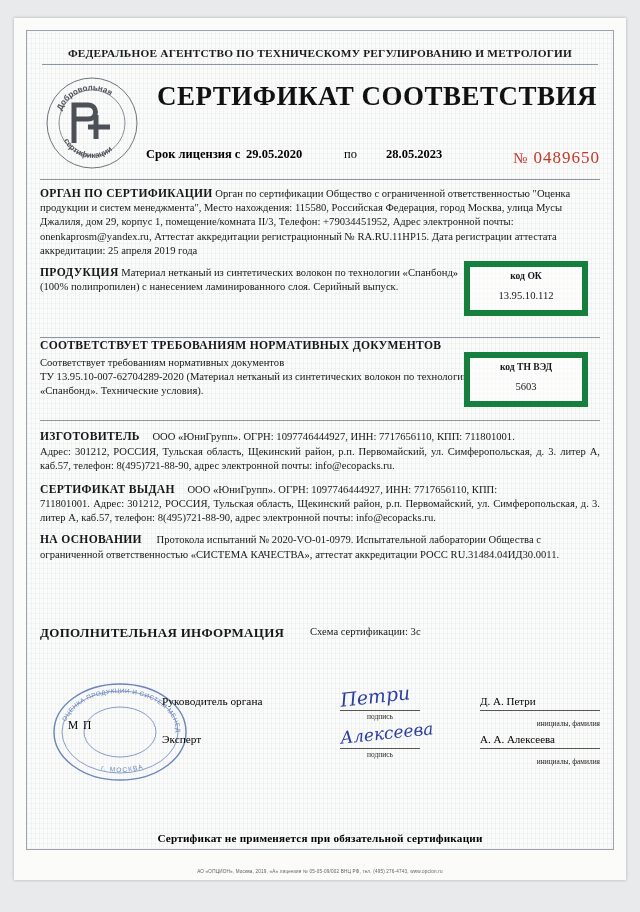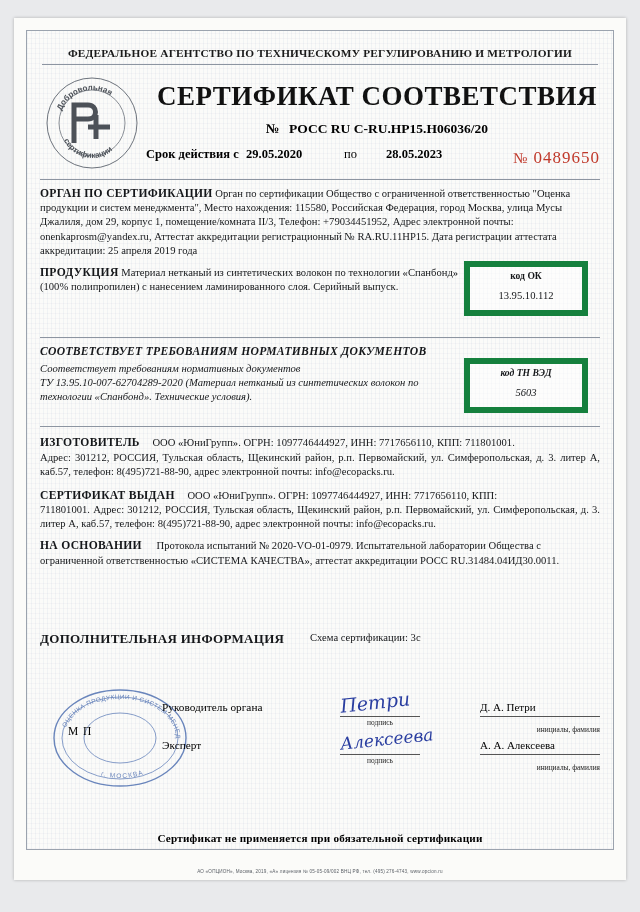--- a/index.html
+++ b/index.html
@@ -178,23 +178,21 @@
     text-align: center;
   }
   .code-box .cb-val {
     font-size: 10.6px;
     text-align: center;
     margin-top: 7px;
   }
 
   .norm-wrap {
     position: relative;
-    margin-top: 6px;
     min-height: 58px;
-    font-style: italic;
   }
   .norm-text { width: 430px; }
 
   .mfr-wrap { margin-top: 8px; }
   .mfr-line1 { }
   .mfr-line1 .hd { font-weight: bold; font-size: 11.6px; }
   .mfr-line1 .val { margin-left: 10px; }
 
   .issued-wrap { margin-top: 9px; }
   .basis-wrap { margin-top: 7px; }
@@ -338,27 +336,23 @@
               <textPath href="#arcTop" startOffset="12%">Добровольная</textPath>
             </text>
             <text font-family="Liberation Sans, sans-serif" font-size="8" font-weight="bold" fill="#4c5158">
               <textPath href="#arcBot" startOffset="14%">сертификации</textPath>
             </text>
           </svg>
         </div>
 
         <div class="cert-title">СЕРТИФИКАТ СООТВЕТСТВИЯ</div>
 
-        <div class="cert-number-row">
-          <span class="lbl">№</span>
-          <span>РОСС RU C-RU.НР15.Н06036/20</span>
-        </div>
 
         <div class="validity">
-          <span class="v-lbl">Срок действия  с</span>
+          <span class="v-lbl">Срок лицензия  с</span>
           <span class="v-from">29.05.2020</span>
           <span class="v-mid">по</span>
           <span class="v-to">28.05.2023</span>
         </div>
       </div>
 
       <div class="blank-no">
         <span class="hash">№</span>
         <span>0489650</span>
       </div>

